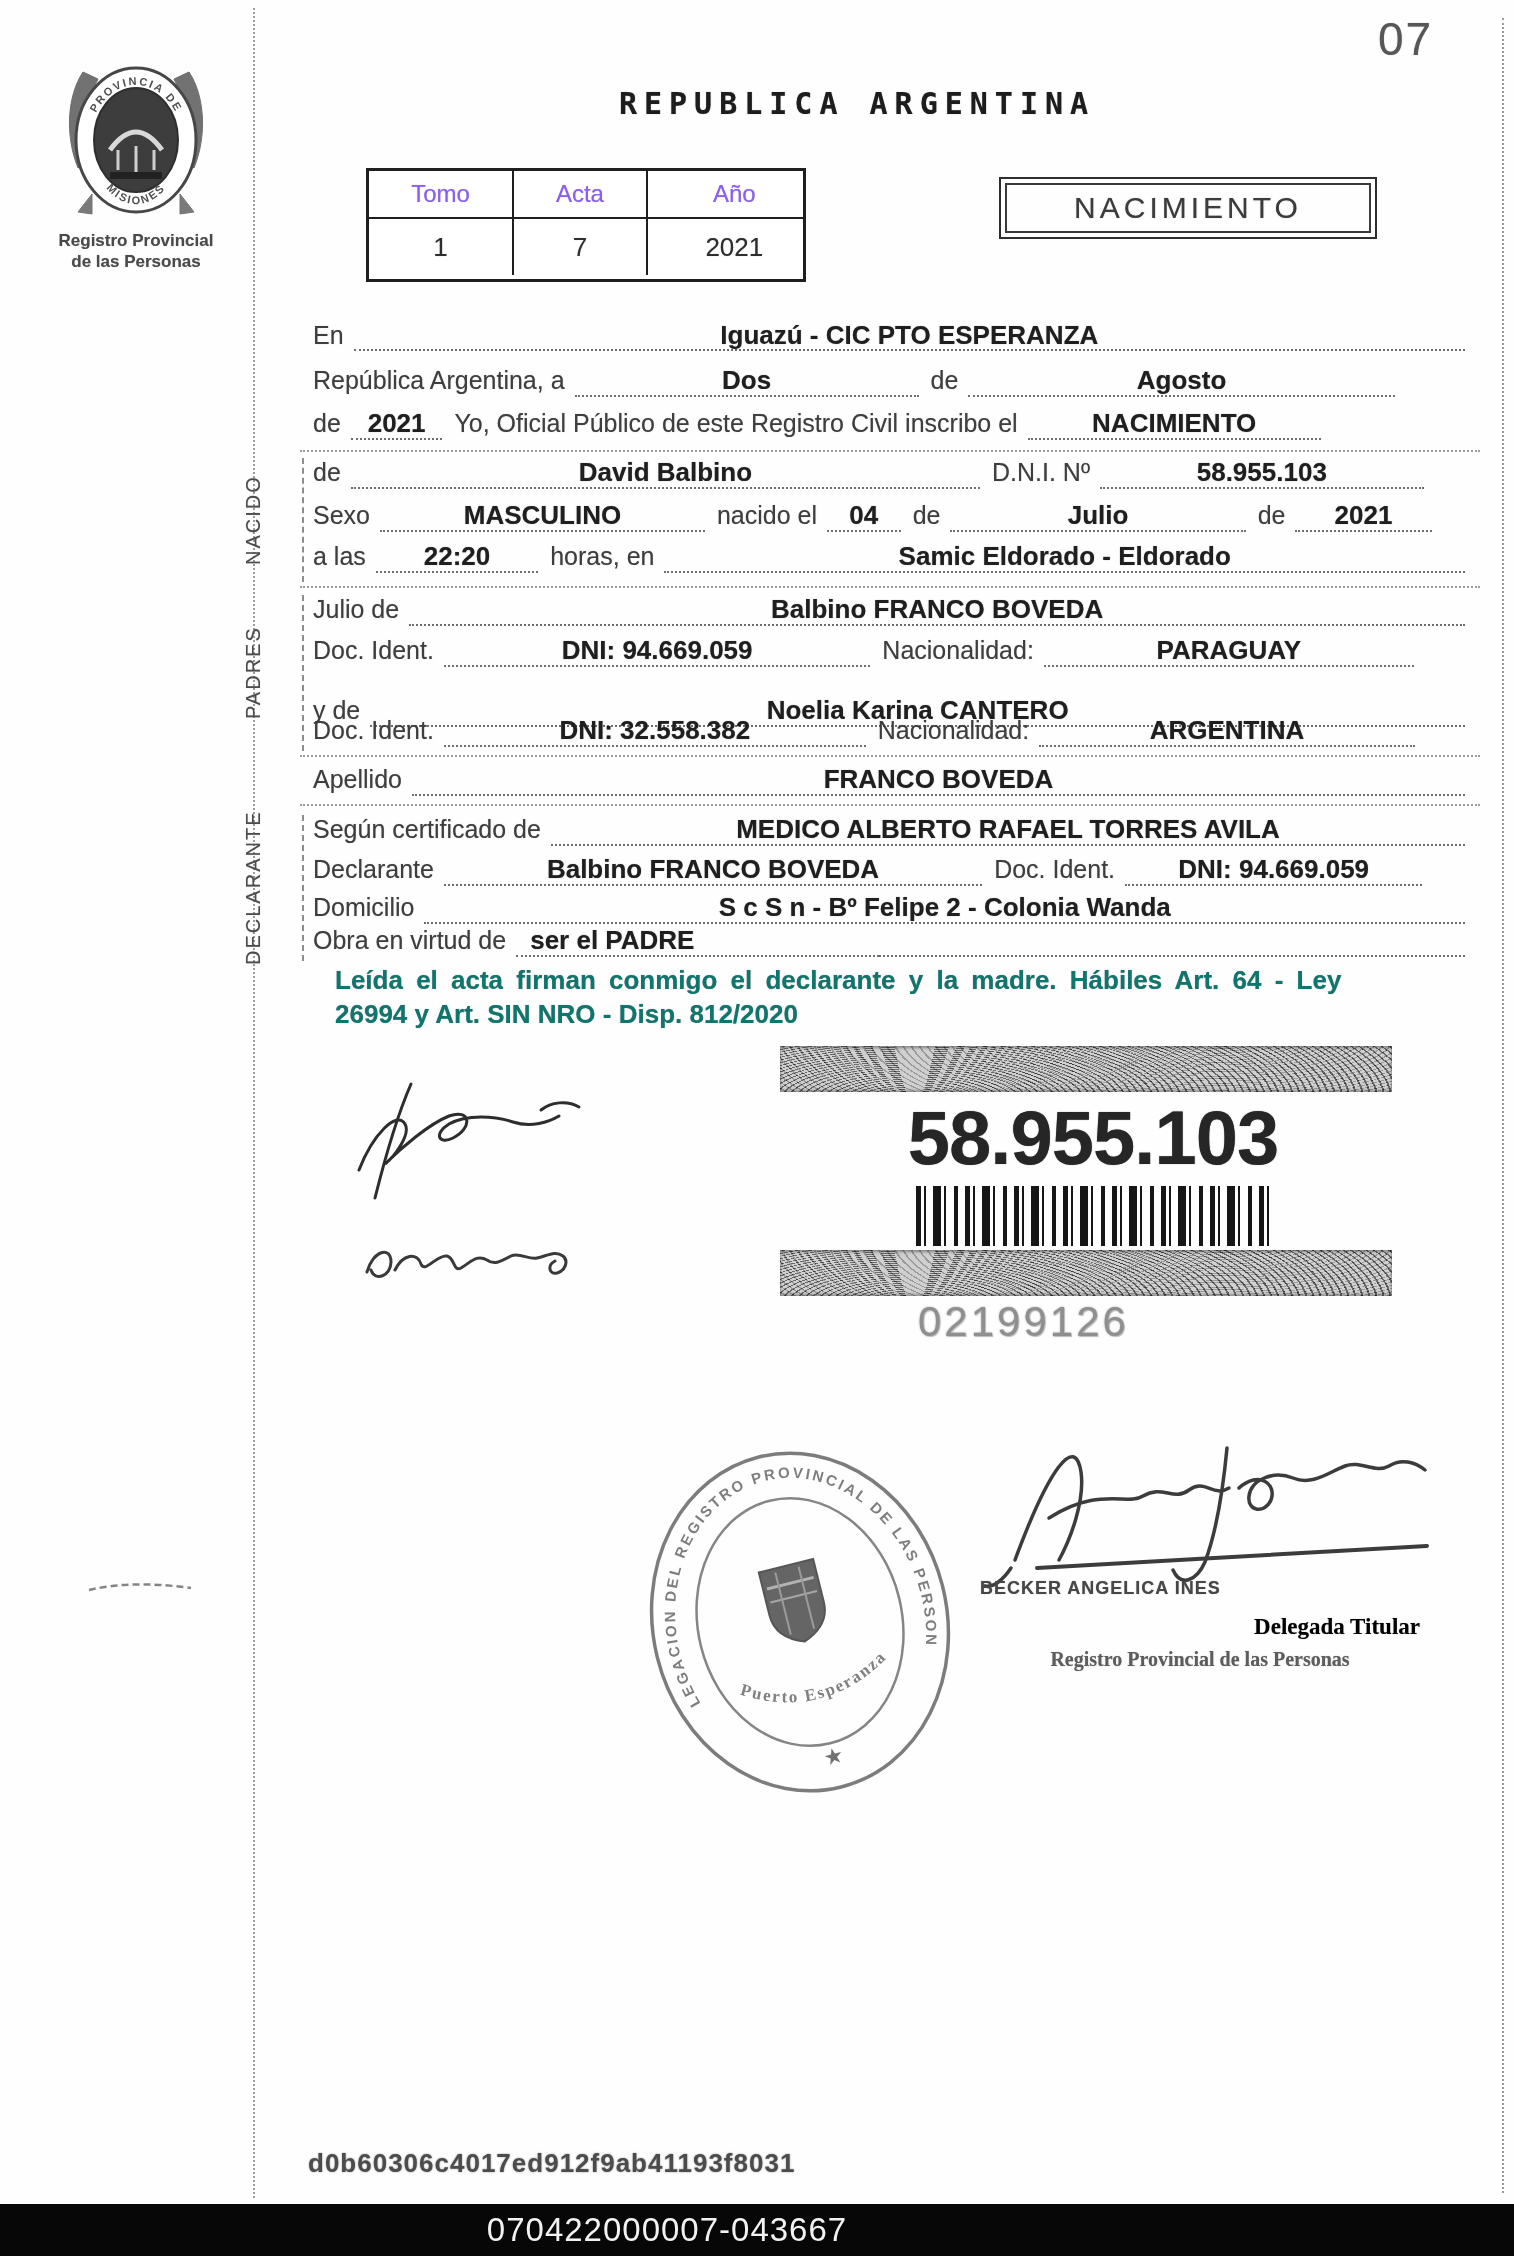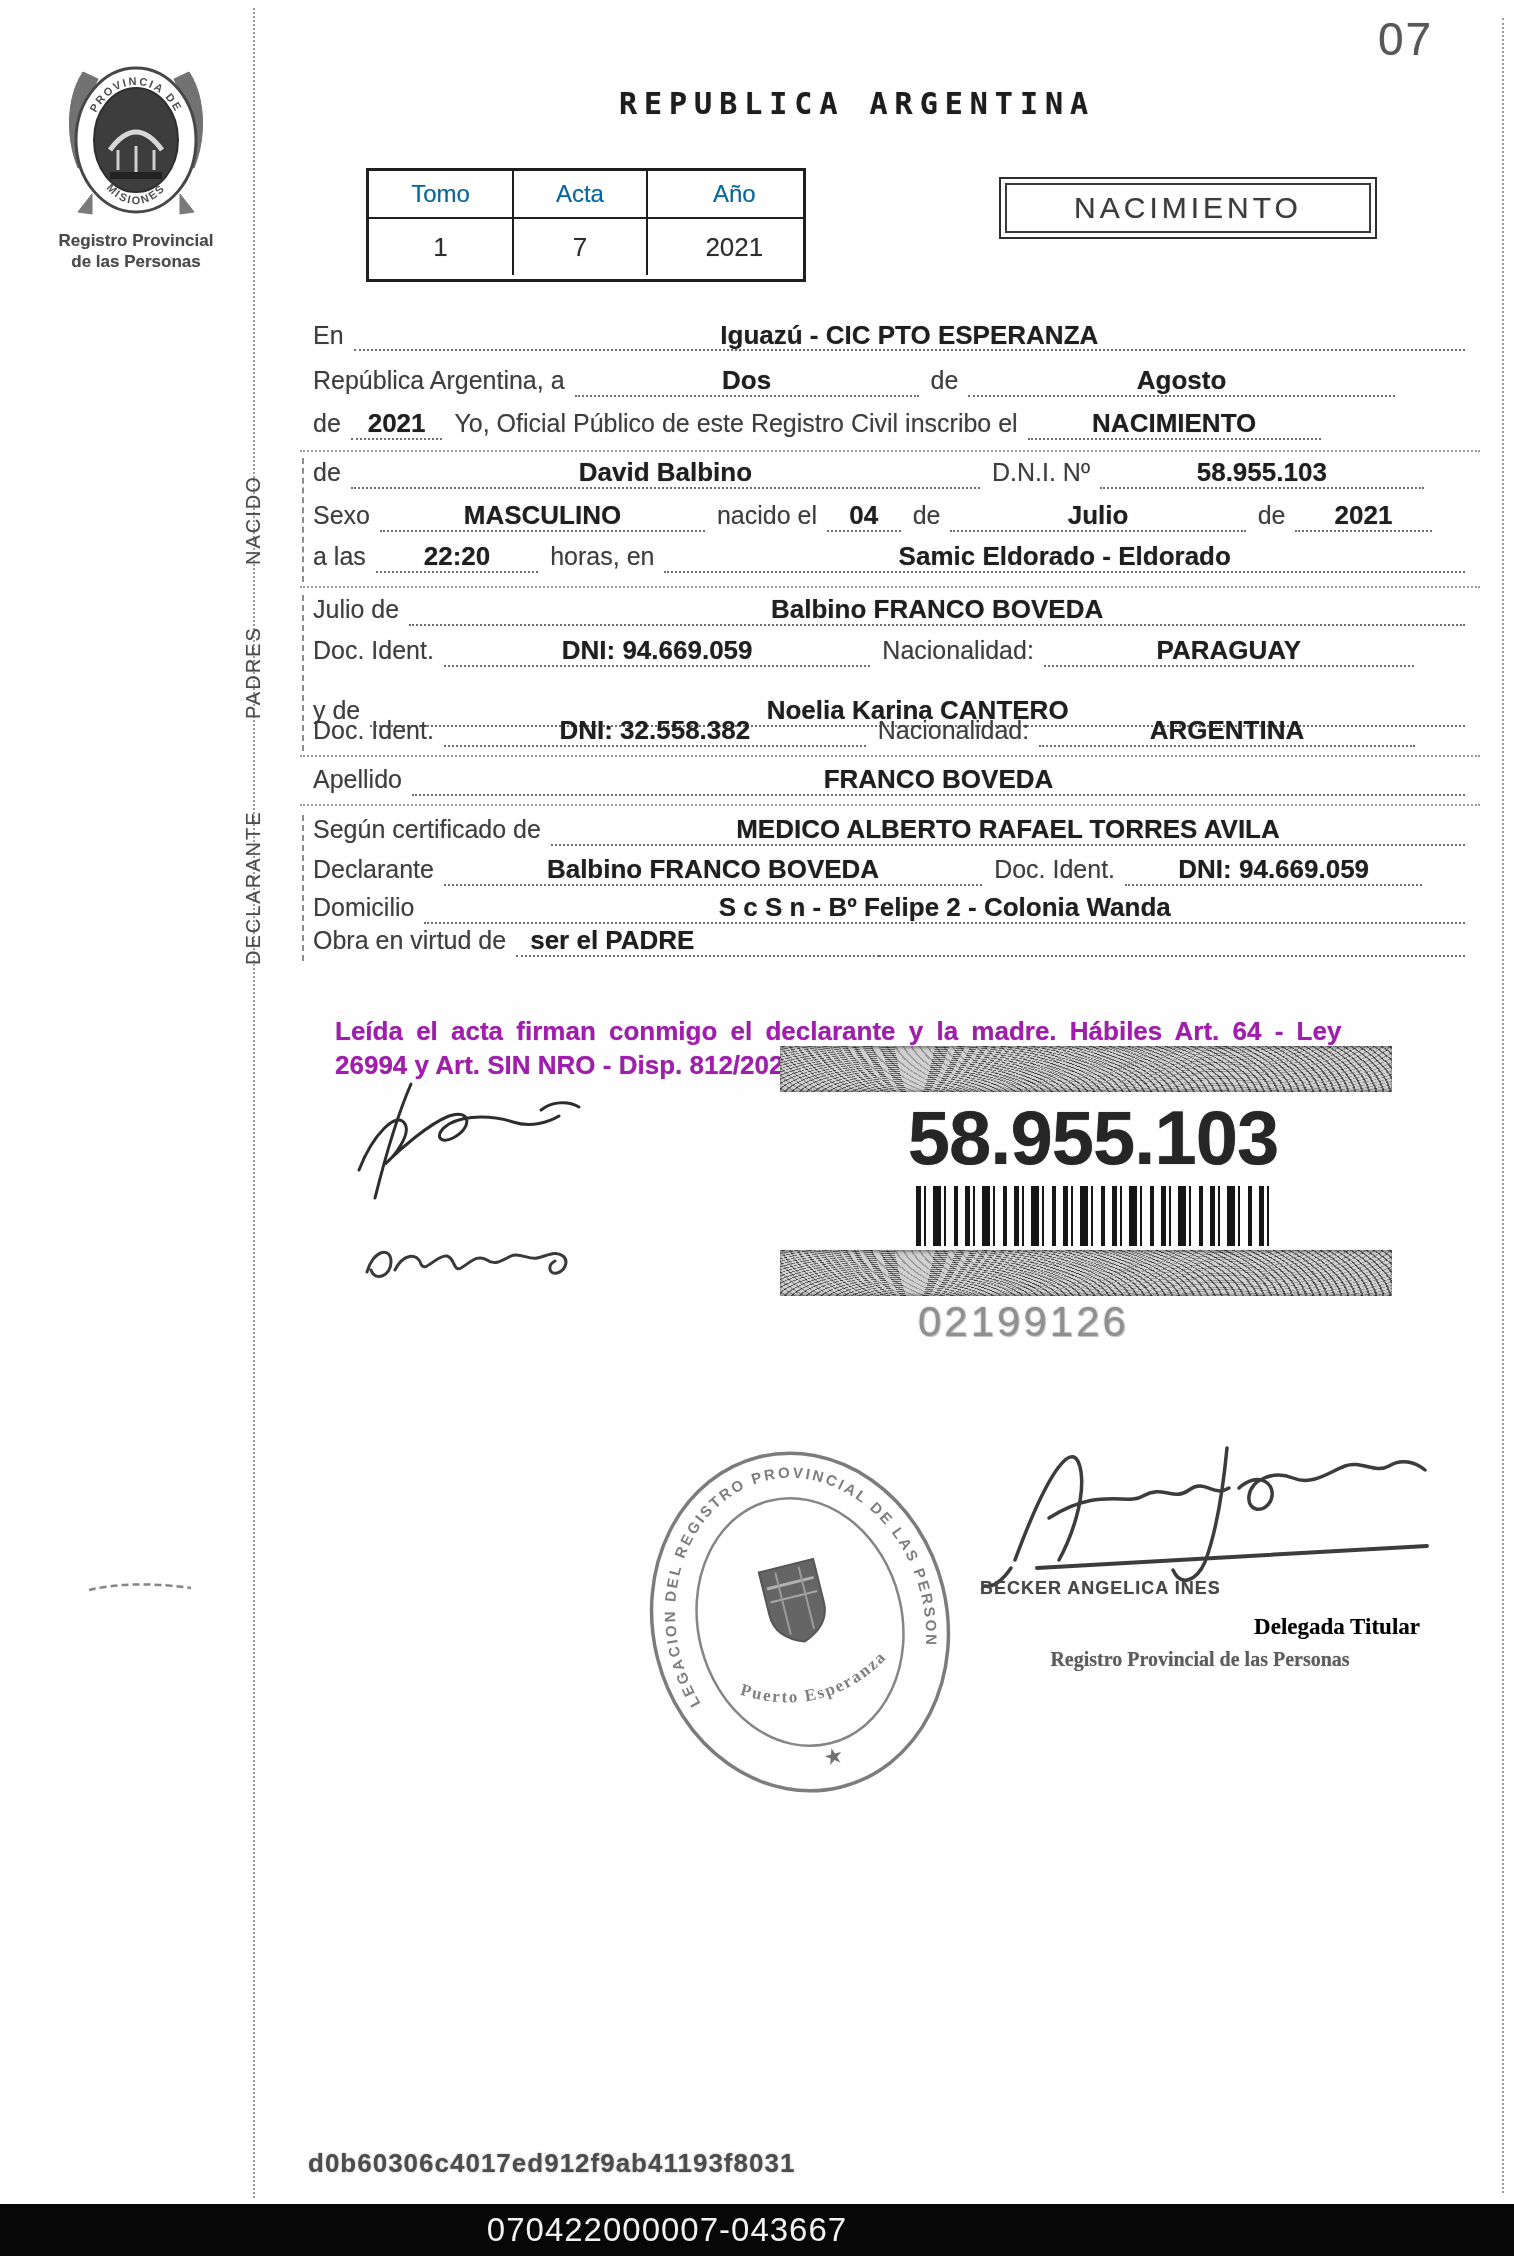--- a/index.html
+++ b/index.html
@@ -22,21 +22,21 @@
   .seal-caption{position:absolute; left:30px; top:230px; width:212px; text-align:center;
     font-size:17px; line-height:21px; color:#4a4a4a; text-shadow:0 0 1px rgba(70,70,70,.4);font-weight:bold;}
 
   
   .acta{position:absolute; left:366px; top:168px; width:434px; height:108px;
     display:grid; grid-template-columns:1fr 0.92fr 1.07fr; grid-template-rows:48px 56px;
     border:3px solid #1f1f1f; background:#fff;}
   .acta .cell{display:flex; align-items:center; justify-content:center;
     border-right:2px solid #1f1f1f; border-bottom:2px solid #1f1f1f;}
   .acta .cell.lastcol{border-right:none;padding-left:18px;} .acta .cell.lastrow{border-bottom:none;}
-  .acta .h{font-size:24px; color:#0369a1; text-shadow:0 0 1px rgba(60,60,60,.4);}
+  .acta .h{font-size:24px; color:#8b5cf6; text-shadow:0 0 1px rgba(60,60,60,.4);}
   .acta .v{font-size:26px; color:#2e2e2e; text-shadow:0 0 1px rgba(40,40,40,.4);}
 
   
   .typebox{position:absolute; left:999px; top:177px; width:374px; height:58px;
     border:2px solid #2e2e2e; box-shadow:inset 0 0 0 4px #fff, inset 0 0 0 6px #3a3a3a;
     display:flex; align-items:center; justify-content:center;}
   .typebox span{font-size:30px; letter-spacing:4px; color:#3c3c3c; font-weight:500; text-shadow:0 0 1px rgba(50,50,50,.5);}
 
   
   .row{position:absolute; left:313px; width:1152px; height:36px; display:flex; align-items:flex-end; white-space:nowrap;}
@@ -47,22 +47,22 @@
   .fill.leftal{text-align:left; padding-left:14px;}
   .divider{position:absolute; left:300px; width:1180px; height:0; border-top:2px dotted #9b9b9b;}
 
   
   .sidelabel{position:absolute; left:240px; width:26px; display:flex; align-items:center; justify-content:center;
     writing-mode:vertical-rl; transform:rotate(180deg); font-size:20px; letter-spacing:2px; color:#4c4c4c;
     text-shadow:0 0 1px rgba(70,70,70,.4);}
   .bracket{position:absolute; left:302px; width:0; border-left:2px dashed #8d8d8d;}
 
   
-  .closing{position:absolute; left:335px; top:1014px; width:1140px; font-weight:bold; font-size:26px;
-    color:#a21caf; line-height:34px; text-shadow:0 0 1px rgba(30,30,30,.5);}
+  .closing{position:absolute; left:335px; top:963px; width:1140px; font-weight:bold; font-size:26px;
+    color:#0f766e; line-height:34px; text-shadow:0 0 1px rgba(30,30,30,.5);}
   .closing .l1{word-spacing:6px;}
 
   
   .band{position:absolute; left:780px; width:612px; height:46px; background-color:#a6a6a6;
     background-image:
       repeating-radial-gradient(ellipse 70px 20px at 22% 120%, rgba(35,35,35,.55) 0 2px, rgba(225,225,225,.45) 2px 7px),
       repeating-radial-gradient(ellipse 90px 26px at 72% -30%, rgba(30,30,30,.5) 0 2px, rgba(235,235,235,.4) 2px 8px);
     box-shadow:inset 0 2px 3px rgba(0,0,0,.35), inset 0 -2px 3px rgba(0,0,0,.3);}
   .band.b1{top:1046px;} .band.b2{top:1250px;}
   .bignum{position:absolute; left:888px; top:1094px; width:410px; text-align:center;

